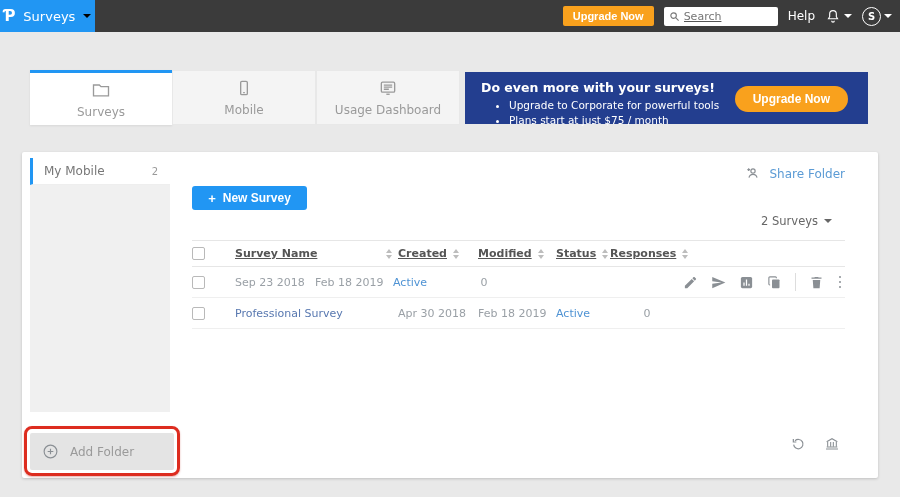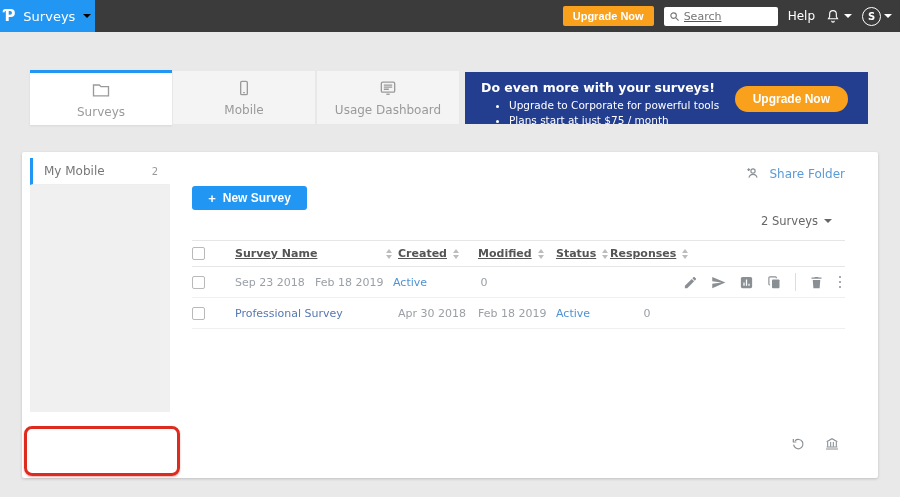--- a/index.html
+++ b/index.html
@@ -157,20 +157,29 @@
 </div>
 
 <div class="panel">
 
   <div class="folder-item">
     <span class="folder-item-label">My Mobile</span>
     <span class="folder-item-count">2</span>
   </div>
   <div class="folder-list-bg"></div>
   <div class="annotation-box"></div>
+  <div class="add-folder">
+    <span style="display:flex">
+      <svg width="17" height="17" viewBox="0 0 24 24" fill="none" stroke="#8a8f94" stroke-width="1.6">
+          <circle cx="12" cy="12" r="9"></circle>
+          <path d="M12 8v8M8 12h8"></path>
+        </svg>
+    </span>
+    <span class="add-folder-label">Add Folder</span>
+  </div>
 
   <div class="share-folder">
     <span style="display:flex">
       <svg width="16" height="16" viewBox="0 0 24 24" fill="none" stroke="#8a8f94" stroke-width="1.8">
           <circle cx="12" cy="9" r="3.2"></circle>
           <path d="M6 19c.6-3.4 3-5 6-5s5.4 1.6 6 5"></path>
           <path d="M3.5 7h4M5.5 5v4"></path>
         </svg>
     </span>
     <span class="share-folder-label">Share Folder</span>

